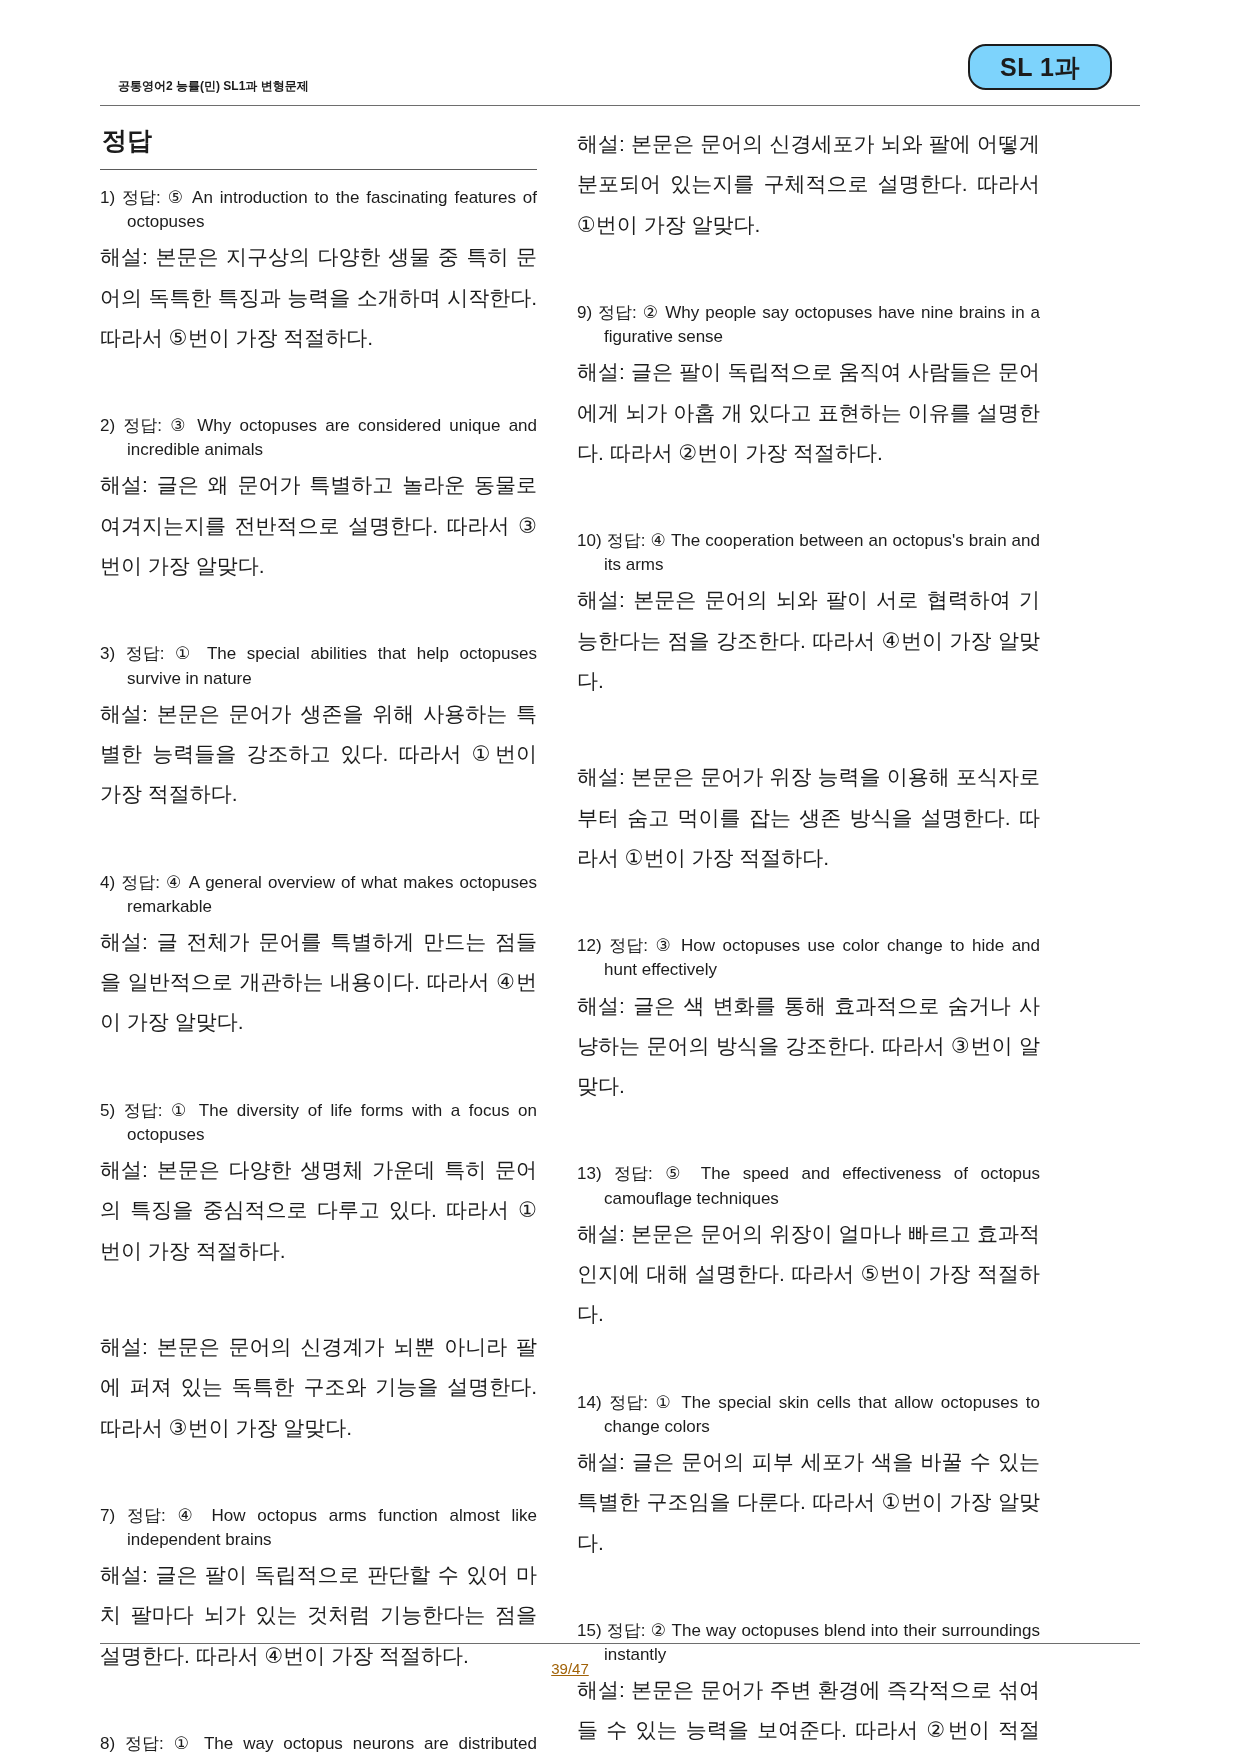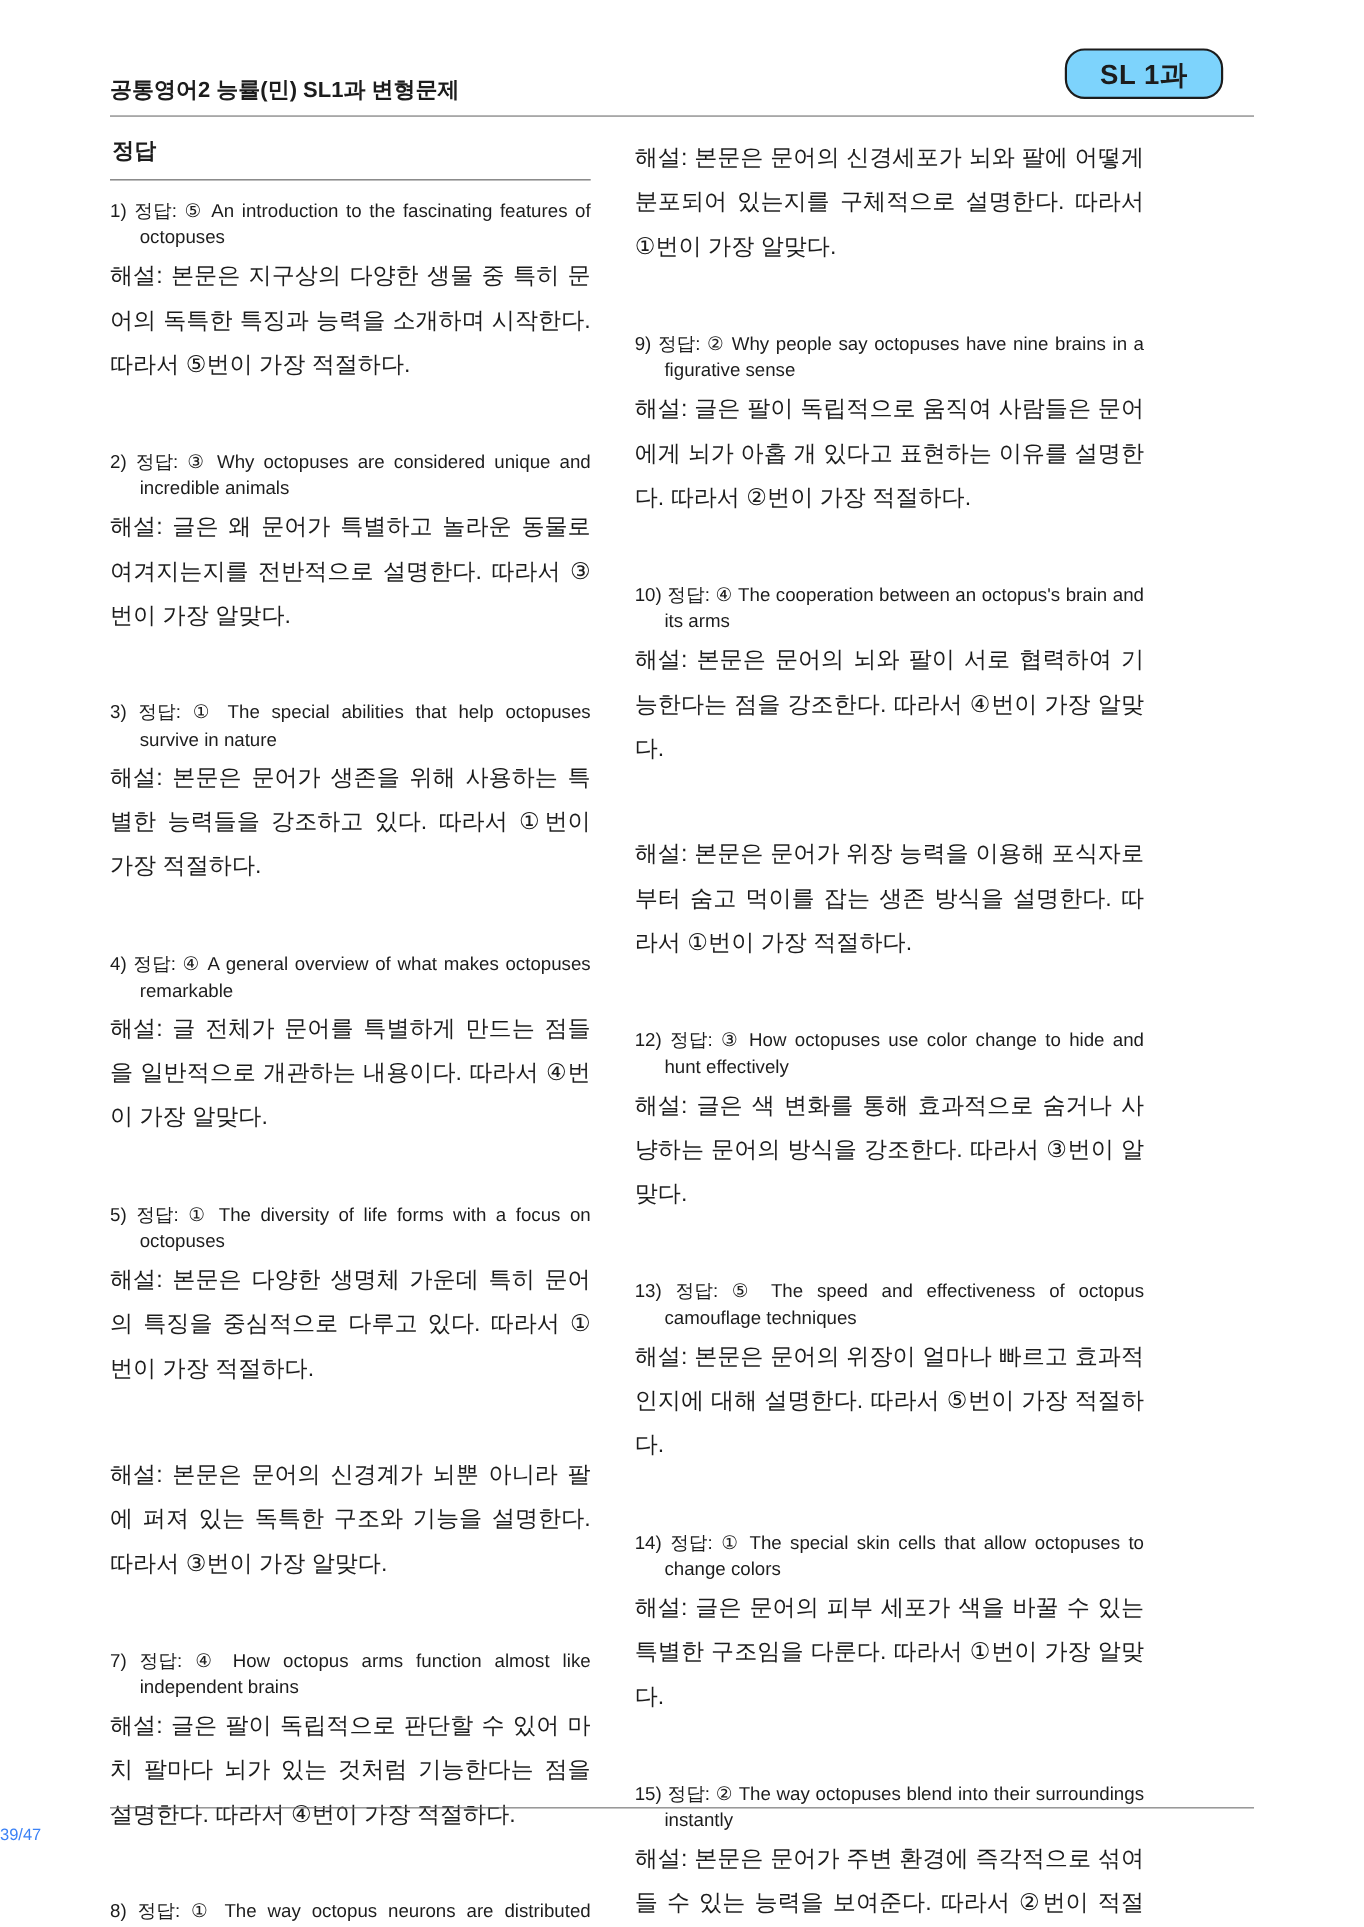--- a/index.html
+++ b/index.html
@@ -16,23 +16,23 @@
   .header {
     position: absolute;
     left: 100px;
     top: 0;
     width: 1040px;
     height: 105px;
     border-bottom: 1px solid #6e6e6e;
   }
   .doc-title {
     position: absolute;
-    left: 0;
+    left: 18px;
     bottom: 10px;
-    font-size: 20px;
+    font-size: 12px;
     font-weight: bold;
     white-space: nowrap;
   }
   .badge {
     position: absolute;
     top: 44px;
     right: 128px;
     width: 140px;
     height: 42px;
     border: 2px solid #1c1c1c;
@@ -50,21 +50,21 @@
     top: 118px;
     left: 100px;
     width: 1040px;
     display: flex;
     gap: 40px;
     align-items: flex-start;
   }
   .col-left  { width: 437px; }
   .col-right { width: 463px; padding-top: 6px; }
   .section-title {
-    font-size: 20px;
+    font-size: 25px;
     font-weight: bold;
     margin: 6px 0 12px 2px;
   }
   .section-rule {
     border: none;
     border-top: 1px solid #5a5a5a;
     margin: 0 0 16px 0;
   }
   .item { margin-bottom: 56px; }
   .item:last-child { margin-bottom: 0; }
@@ -90,22 +90,24 @@
     top: 1643px;
     border: none;
     border-top: 1px solid #6e6e6e;
     margin: 0;
   }
   .page-number {
     position: absolute;
     left: 0;
     width: 1140px; 
     top: 1660px;
+    text-align: center;
     font-size: 15px;
-    color: #3b82f6;
+    color: #a16207;
+    text-decoration: underline;
   }
 </style>
 </head>
 <body>
 
 <div class="page">
 
   <div class="header">
     <div class="doc-title">공통영어2 능률(민) SL1과 변형문제</div>
   </div>

